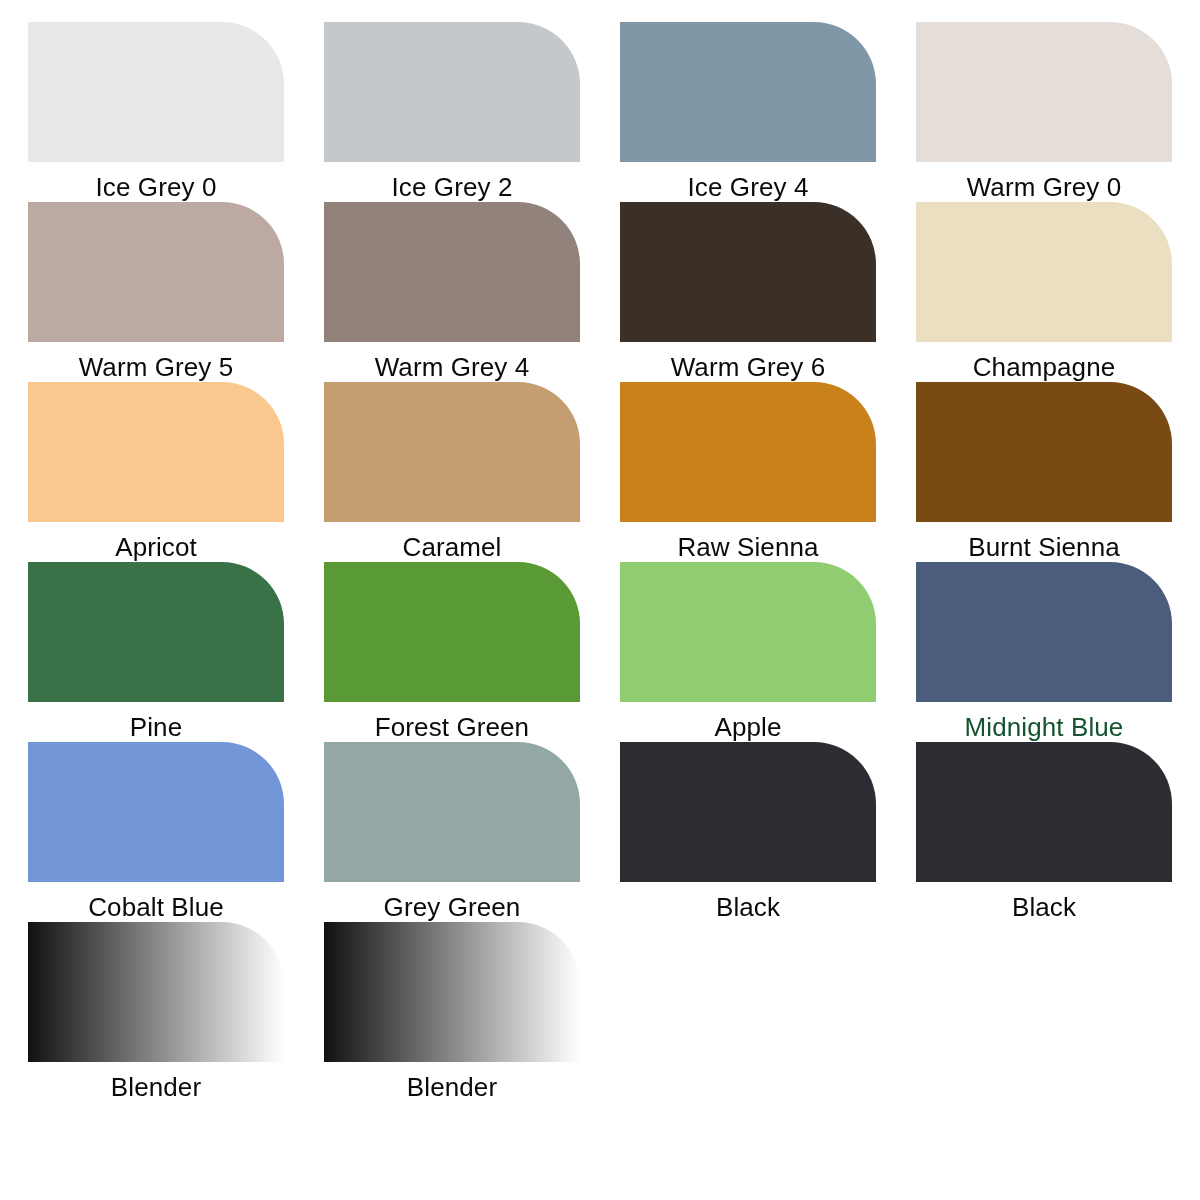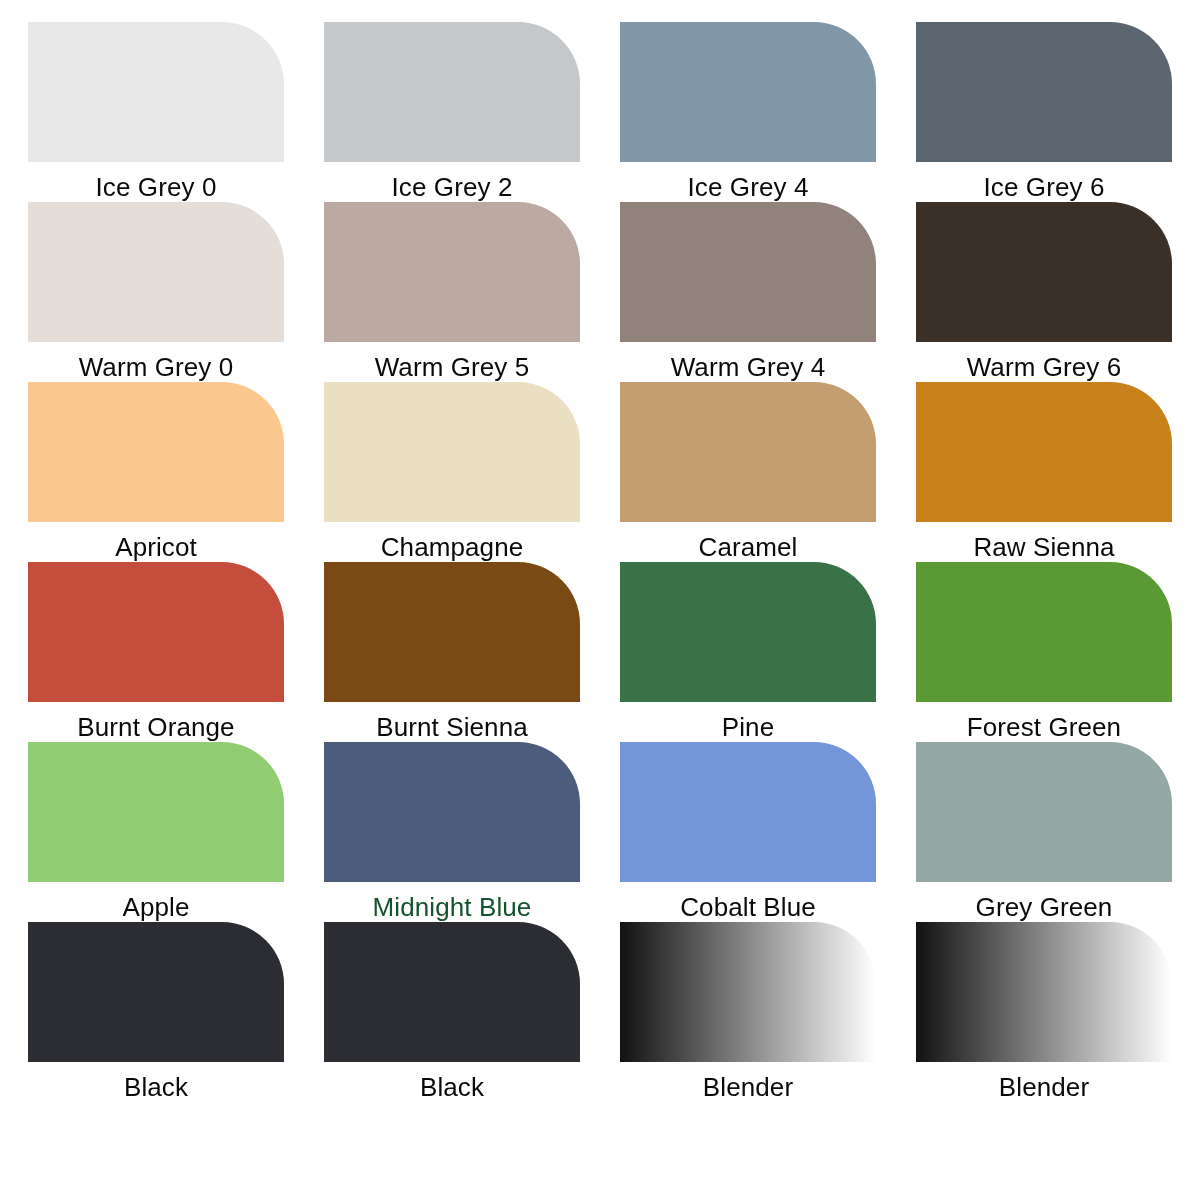--- a/index.html
+++ b/index.html
@@ -61,58 +61,50 @@
     </div>
     <div class="swatch-cell">
       <div class="swatch-chip" style="background: rgb(196, 200, 203);"></div>
       <div class="swatch-label" style="color: rgb(10, 10, 10);">Ice Grey 2</div>
     </div>
     <div class="swatch-cell">
       <div class="swatch-chip" style="background: rgb(128, 151, 168);"></div>
       <div class="swatch-label" style="color: rgb(10, 10, 10);">Ice Grey 4</div>
     </div>
     <div class="swatch-cell">
-      <div class="swatch-chip" style="background: rgb(92, 102, 112);"></div>
-      <div class="swatch-label" style="color: rgb(10, 10, 10);">Ice Grey 6</div>
-    </div>
-    <div class="swatch-cell">
       <div class="swatch-chip" style="background: rgb(228, 221, 216);"></div>
       <div class="swatch-label" style="color: rgb(10, 10, 10); text-align: right;">Warm Grey 0</div>
     </div>
     <div class="swatch-cell">
       <div class="swatch-chip" style="background: rgb(187, 169, 162);"></div>
       <div class="swatch-label" style="color: rgb(10, 10, 10);">Warm Grey 5</div>
     </div>
     <div class="swatch-cell">
       <div class="swatch-chip" style="background: rgb(145, 130, 124);"></div>
       <div class="swatch-label" style="color: rgb(10, 10, 10);">Warm Grey 4</div>
     </div>
     <div class="swatch-cell">
       <div class="swatch-chip" style="background: rgb(59, 48, 39);"></div>
       <div class="swatch-label" style="color: rgb(10, 10, 10);">Warm Grey 6</div>
     </div>
     <div class="swatch-cell">
+      <div class="swatch-chip" style="background: rgb(235, 223, 193);"></div>
+      <div class="swatch-label" style="color: rgb(10, 10, 10);">Champagne</div>
+    </div>
+    <div class="swatch-cell">
       <div class="swatch-chip" style="background: rgb(250, 199, 143);"></div>
       <div class="swatch-label" style="color: rgb(10, 10, 10);">Apricot</div>
-    </div>
-    <div class="swatch-cell">
-      <div class="swatch-chip" style="background: rgb(235, 223, 193);"></div>
-      <div class="swatch-label" style="color: rgb(10, 10, 10);">Champagne</div>
     </div>
     <div class="swatch-cell">
       <div class="swatch-chip" style="background: rgb(196, 158, 113);"></div>
       <div class="swatch-label" style="color: rgb(10, 10, 10);">Caramel</div>
     </div>
     <div class="swatch-cell">
       <div class="swatch-chip" style="background: rgb(200, 129, 27);"></div>
       <div class="swatch-label" style="color: rgb(10, 10, 10);">Raw Sienna</div>
-    </div>
-    <div class="swatch-cell">
-      <div class="swatch-chip" style="background: rgb(196, 77, 60);"></div>
-      <div class="swatch-label" style="color: rgb(10, 10, 10);">Burnt Orange</div>
     </div>
     <div class="swatch-cell">
       <div class="swatch-chip" style="background: rgb(122, 74, 20);"></div>
       <div class="swatch-label" style="color: rgb(10, 10, 10);">Burnt Sienna</div>
     </div>
     <div class="swatch-cell">
       <div class="swatch-chip" style="background: rgb(58, 114, 72);"></div>
       <div class="swatch-label" style="color: rgb(10, 10, 10);">Pine</div>
     </div>
     <div class="swatch-cell">

